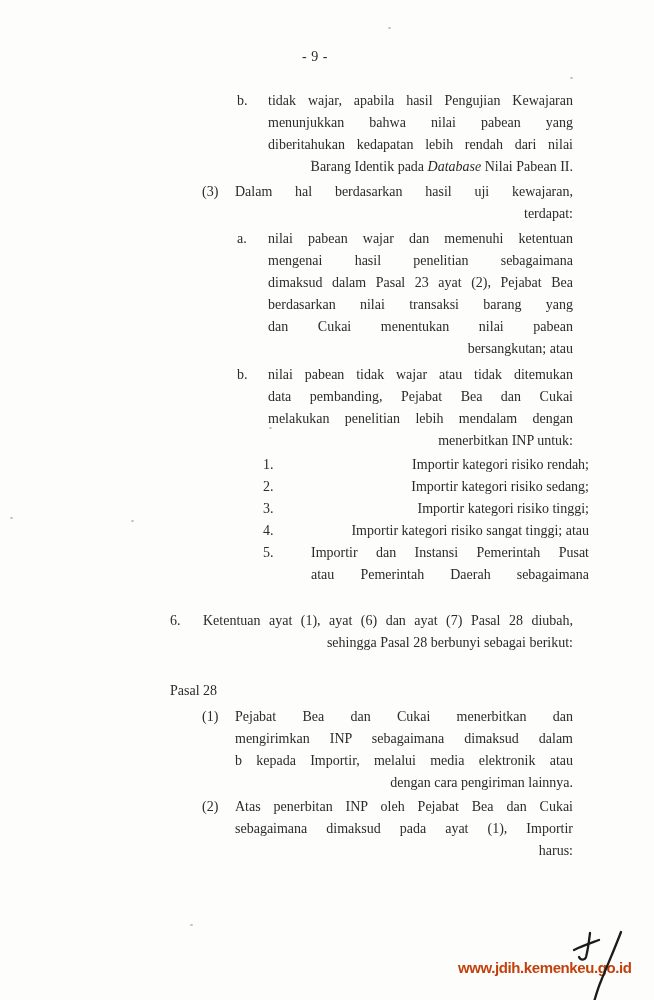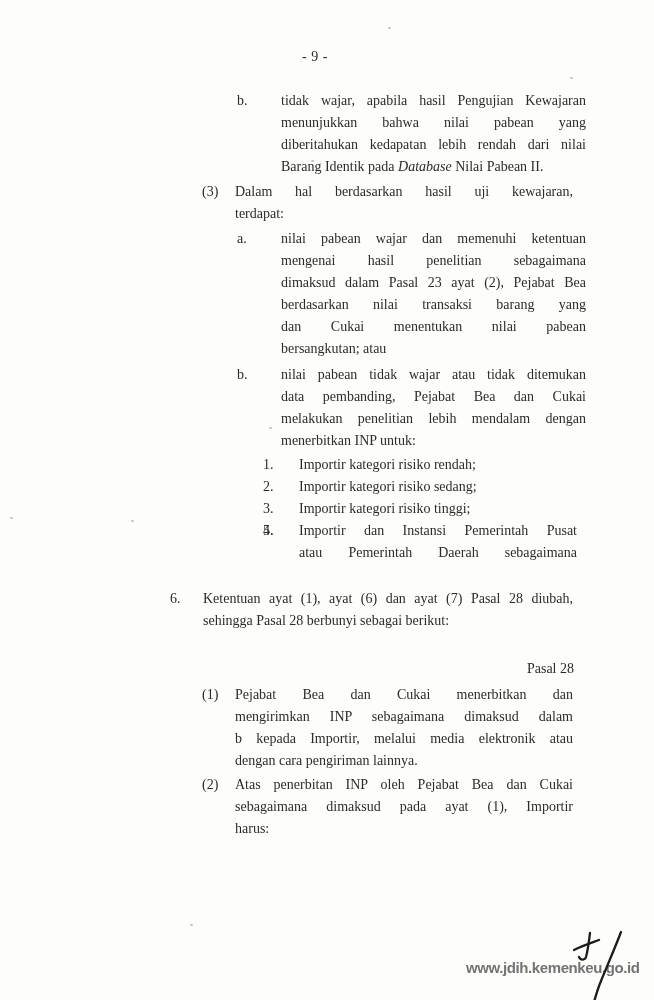--- a/index.html
+++ b/index.html
@@ -14,28 +14,28 @@
   }
   .content{position:absolute;top:0;left:0;width:654px;height:1000px;}
   .page-number{
     margin-top:46px;width:630px;height:22px;line-height:22px;
     text-align:center;letter-spacing:.5px;
   }
   .block{position:relative;}
   .marker{position:absolute;left:0;top:0;height:22px;line-height:22px;}
   .line{height:22px;line-height:22px;overflow:hidden;}
   .line.j{text-align:justify;text-align-last:justify;-moz-text-align-last:justify;}
-  .line:not(.j){white-space:nowrap;}
+  .line:not(.j){white-space:nowrap;text-align:right;}
   
   .l1{margin-left:170px;width:403px;} .l1>.lines{margin-left:33px;width:370px;}
   .l2{margin-left:202px;width:371px;} .l2>.lines{margin-left:33px;width:338px;}
-  .l3{margin-left:237px;width:336px;} .l3>.lines{margin-left:44px;width:305px;}
-  .l4{margin-left:263px;width:310px;} .l4>.lines{margin-left:36px;width:278px;}
+  .l3{margin-left:237px;width:336px;} .l3>.lines{margin-left:31px;width:305px;}
+  .l4{margin-left:263px;width:310px;} .l4>.lines{margin-left:48px;width:278px;}
   .heading{margin-left:170px;width:404px;} .heading>.lines{width:404px;}
-  .heading .line{text-align:right;}
+  .heading .line{text-align:left;}
   .footer-url{
     position:absolute;left:458px;top:958px;height:20px;line-height:20px;
     font-family:"Liberation Sans",sans-serif;
     font-size:15px;font-weight:600;letter-spacing:-0.4px;
   }
   .paraf{position:absolute;left:555px;top:896px;width:85px;height:104px;}
   .dot{position:absolute;width:3px;height:2px;background:#8d8d8a;opacity:.55;border-radius:50%;}
 </style>
 </head>
 <body>
@@ -93,20 +93,23 @@
           </div>
         </div>
         <div class="block l4">
           <span class="marker">3.</span>
           <div class="lines">
             <div class="line">Importir kategori risiko tinggi;</div>
           </div>
         </div>
         <div class="block l4">
           <span class="marker">4.</span>
+          <div class="lines">
+            <div class="line">Importir kategori risiko sangat tinggi; atau</div>
+          </div>
         </div>
         <div class="block l4">
           <span class="marker">5.</span>
           <div class="lines">
             <div class="line j">Importir dan Instansi Pemerintah Pusat</div>
             <div class="line j">atau Pemerintah Daerah sebagaimana</div>
           </div>
         </div>
         <div class="block l1" style="margin-top: 24px;">
           <span class="marker">6.</span>
@@ -133,21 +136,21 @@
           <span class="marker">(2)</span>
           <div class="lines">
             <div class="line j">Atas penerbitan INP oleh Pejabat Bea dan Cukai</div>
             <div class="line j">sebagaimana dimaksud pada ayat (1), Importir</div>
             <div class="line">harus:</div>
           </div>
         </div>
       </div>
   </div>
 
-  <div class="footer-url" style="color: #737373; margin-left: 8px;">www.jdih.kemenkeu.go.id</div>
+  <div class="footer-url" style="color: #c2410c;">www.jdih.kemenkeu.go.id</div>
 
   <svg class="paraf" viewBox="0 0 85 104" fill="none" stroke="#1c1c1c" stroke-width="2.3" stroke-linecap="round">
     <path d="M66,36 C60,52 52,70 46,85 C43,92 41,99 39,106" stroke="#1c1c1c"></path>
     <path d="M35,37 C34,45 33,54 31,61 C30,64 26,65 24,61" stroke="#1c1c1c"></path>
     <path d="M19,54 C27,50 36,47 44,44" stroke="#1c1c1c"></path>
   </svg>
 
   <div>
       <div class="dot" style="left: 388px; top: 27px;"></div>
       <div class="dot" style="left: 570px; top: 77px;"></div>

